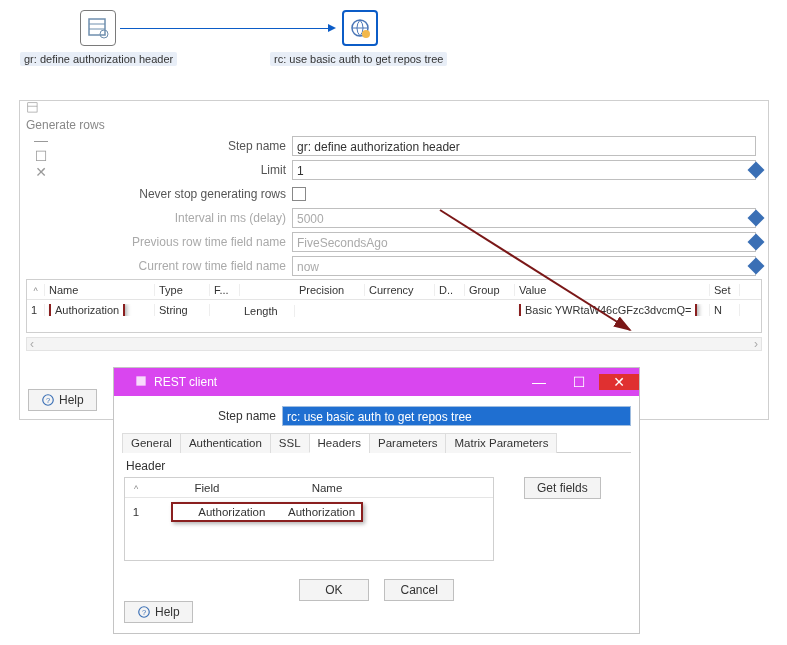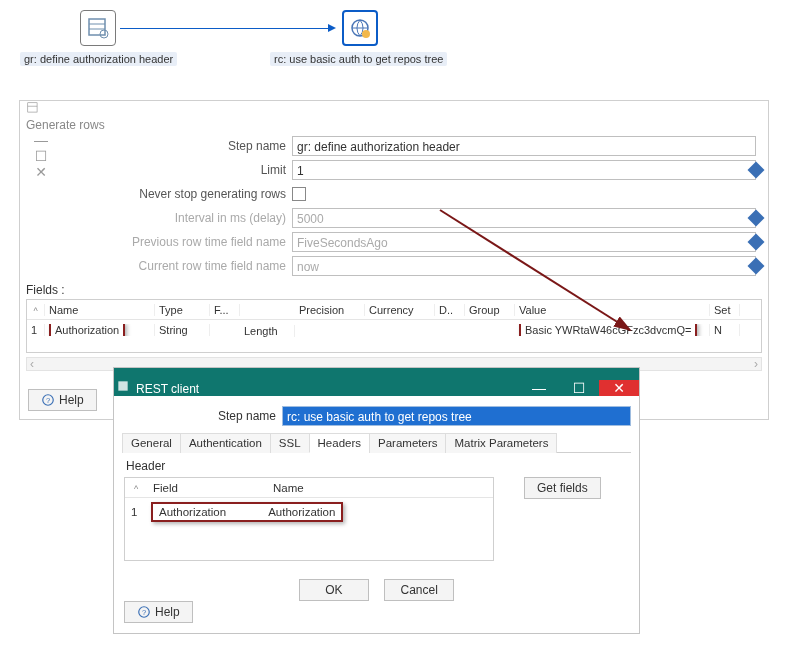--- a/index.html
+++ b/index.html
@@ -126,43 +126,43 @@
   .helpbtn { position: absolute; left: 8px; bottom: 8px; }
   
   .restdlg {
     position: absolute;
     left: 114px; top: 368px;
     width: 525px; height: 265px;
     background: #fff;
     box-shadow: 0 0 0 1px #c4c4c4;
   }
   .restdlg .tb {
-    background: #0f766e;
+    background: #d946ef;
     color: #fff;
     height: 28px;
     display: flex;
-    align-items: flex-end;
-    padding-left: 2px;
+    align-items: center;
+    padding-left: 20px;
     font-size: 12px;
   }
   .tb .spacer { flex:1; }
   .tb .wb { width: 40px; text-align: center; font-size: 14px; }
   .tb .wb.close { background:#e03030; }
   .step-row { display: flex; align-items: center; margin: 10px 8px 6px 8px; }
   .step-row .lbl { width: 160px; text-align: right; padding-right: 6px; }
   .sel-input { flex:1; border:1px solid #9fbde0; height: 20px; background: #1f6fd1; color:#fff; padding: 0 4px; line-height:20px; font-size:12px; }
   .tabs { display: flex; margin: 0 8px; border-bottom: 1px solid #cfcfcf; }
   .tab { padding: 3px 8px; font-size: 11.5px; border:1px solid #ddd; border-bottom:none; margin-right:-1px; background:#f6f6f6; position:relative; top:1px;}
   .tab.active { background:#fff; border-bottom:1px solid #fff; }
   .tabbody { margin: 6px 10px; }
   .hdrlabel { margin: 4px 2px; }
   .t2 { border:1px solid #cfcfcf; width: 370px; }
   .t2-header, .t2-row { display:flex; height: 20px; align-items:center; font-size: 11.5px; }
   .t2-header { border-bottom: 1px solid #e5e5e5; }
-  .t2 .c { padding: 0 6px; }
+  .t2 .c { padding: 0 6px; text-align: center; }
   .t2wrap { display:flex; align-items:flex-start;}
   .getfields { margin-left: 30px; }
   .okrow { text-align: center; margin-top: 18px;}
   .okrow .btn { width: 70px; justify-content: center; margin: 0 6px; }
   .helpbtn2 { position: absolute; left: 10px; bottom: 10px; }
   
   .anno-arrow {
     position: absolute;
     pointer-events: none;
   }
@@ -235,21 +235,20 @@
       <div class="text-input disabled">FiveSecondsAgo</div>
       <div class="diamond"></div>
     </div>
     <div class="form-row form-row-wrap">
       <div class="form-label disabled">Current row time field name</div>
       <div class="text-input disabled">now</div>
       <div class="diamond"></div>
     </div>
   </div>
 
-  <div class="fields-label">Fields :</div>
 
   <div class="table1 t1">
     <div class="t1-header">
       <div class="c hash" style="width:18px;"><span class="hash-icon"></span></div>
       <div class="c" style="width:110px;">Name</div>
       <div class="c" style="width:55px;">Type</div>
       <div class="c" style="width:30px;">F...</div>
       <div class="c" style="width:55px;margin-top:43px;">Length</div>
       <div class="c" style="width:70px;">Precision</div>
       <div class="c" style="width:70px;">Currency</div>

